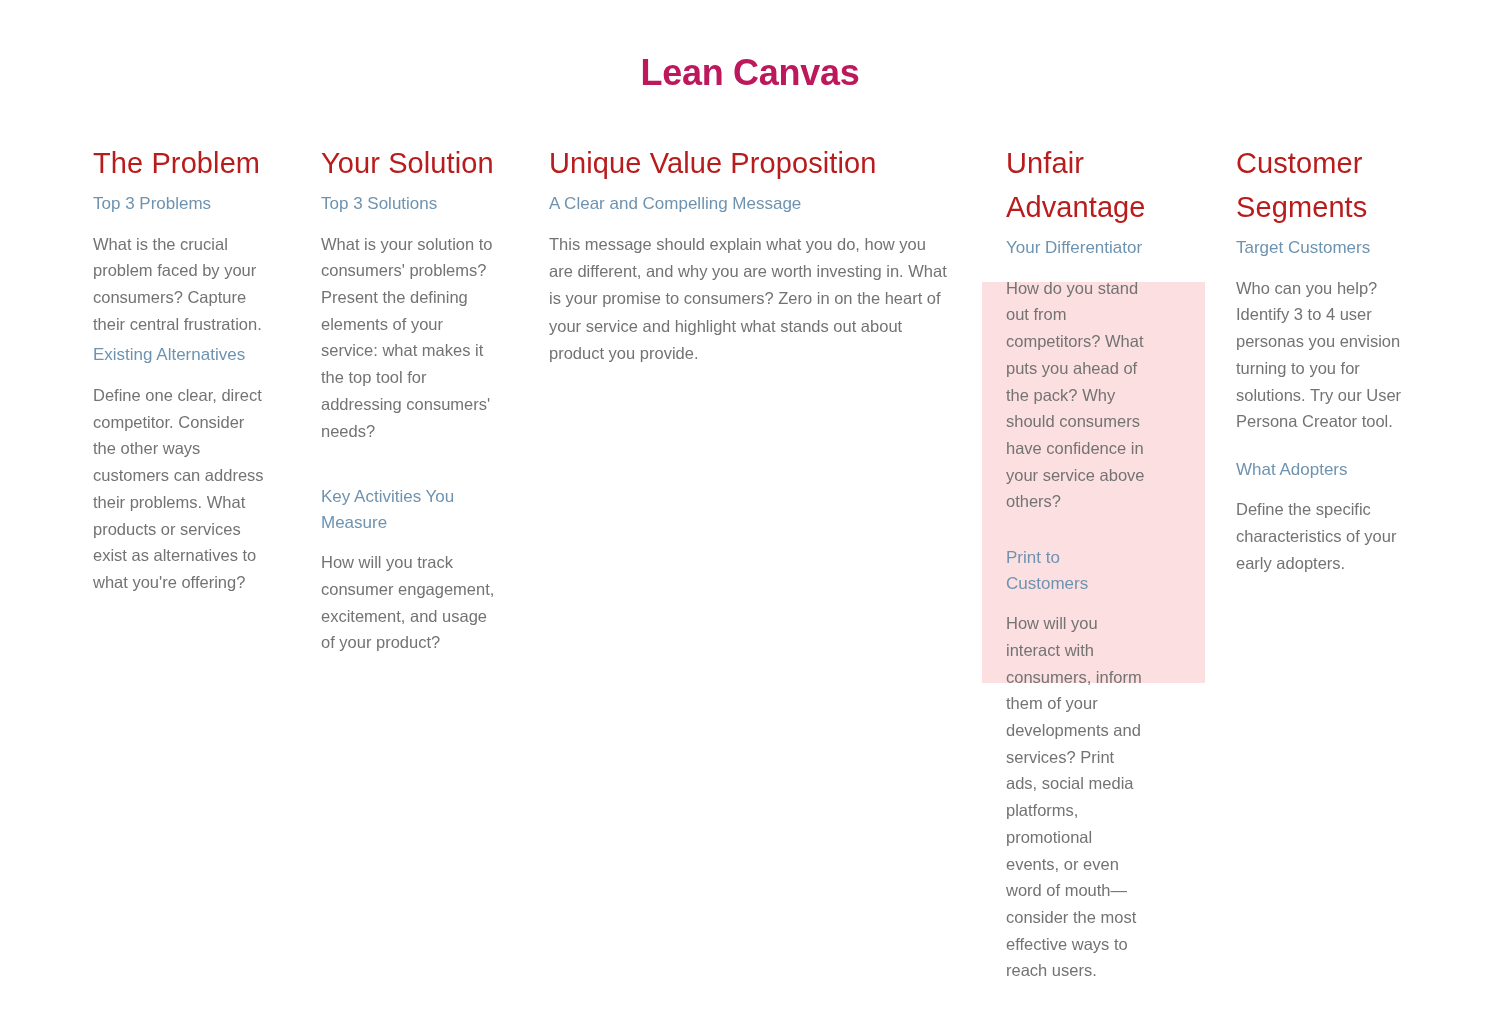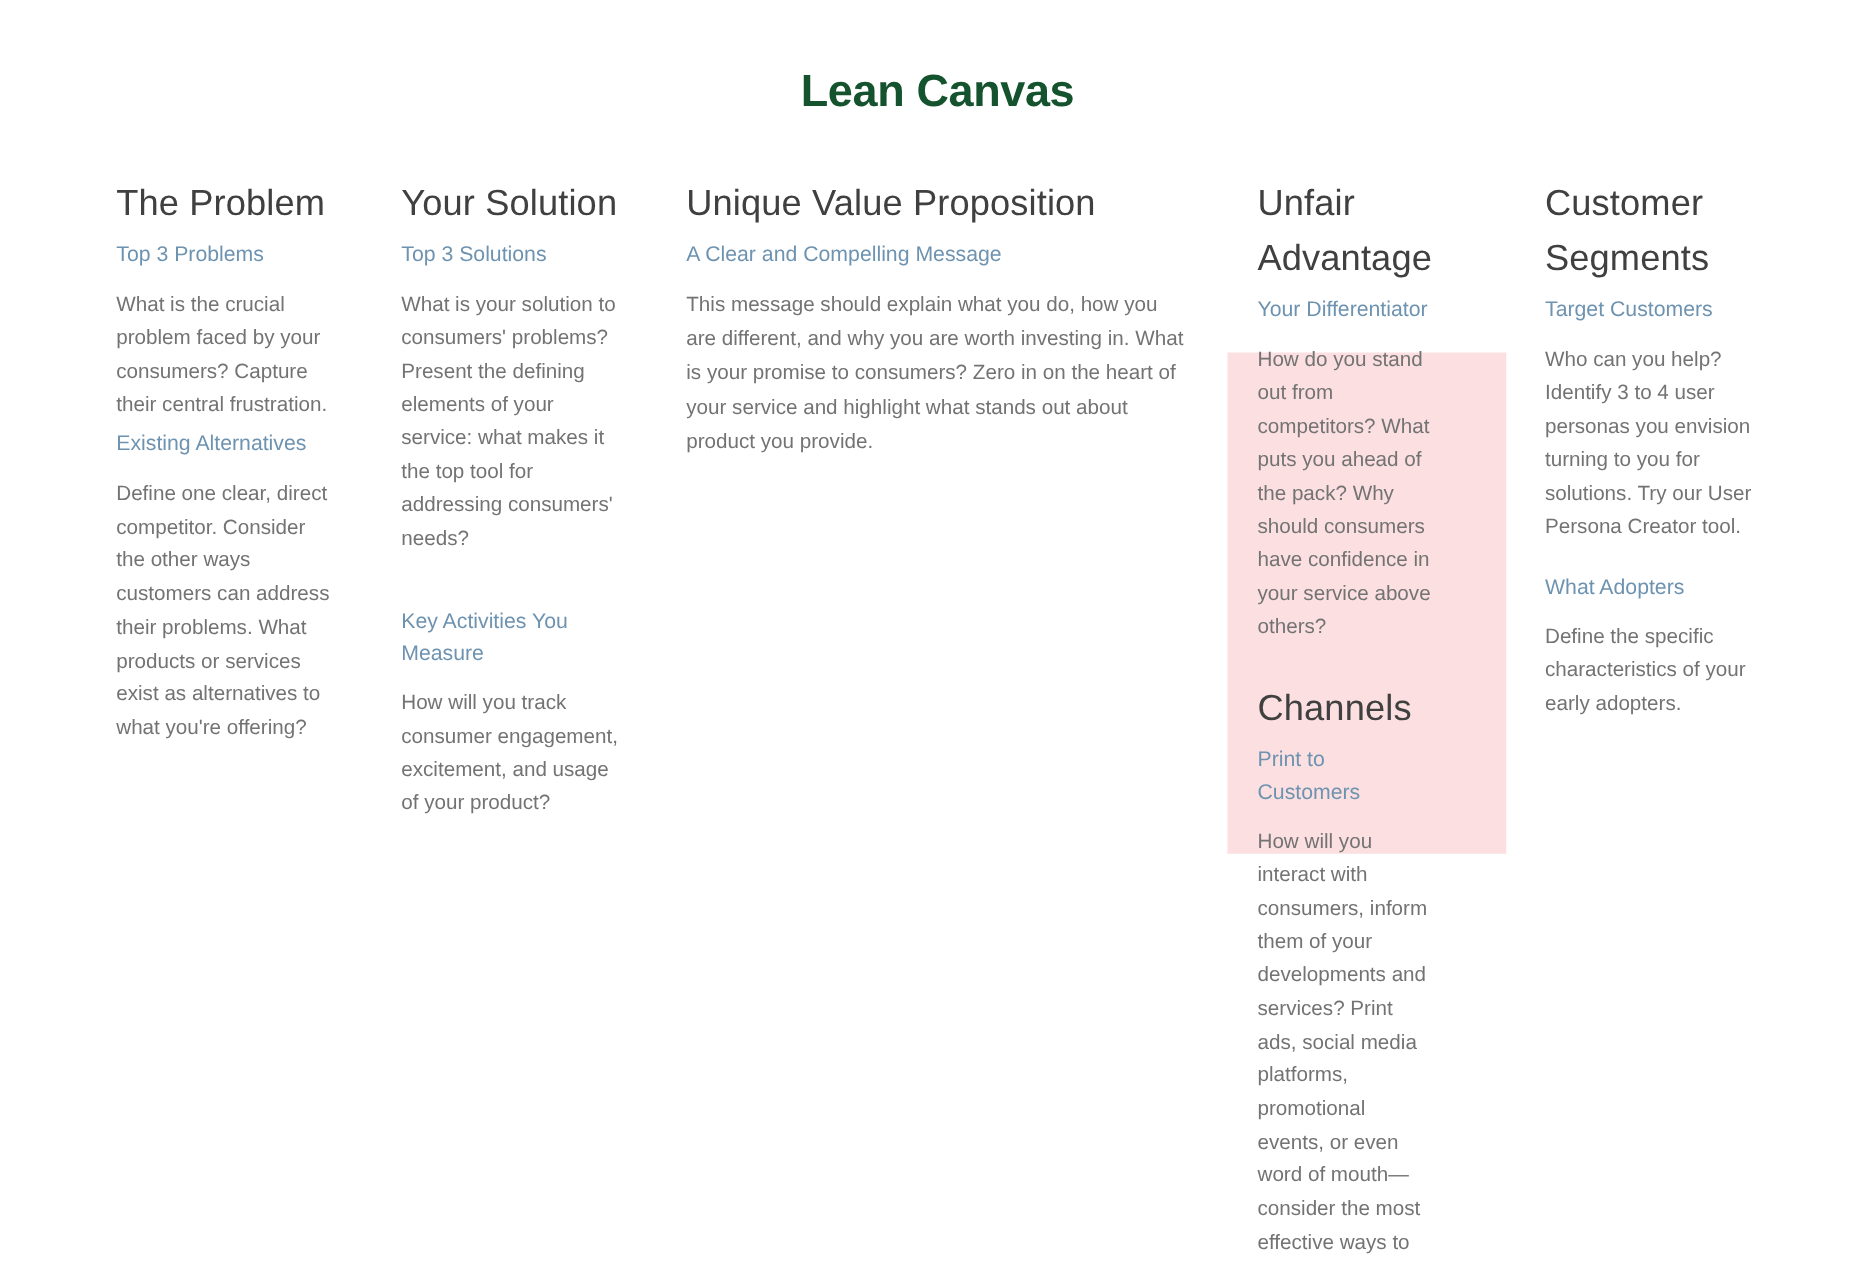--- a/index.html
+++ b/index.html
@@ -18,21 +18,21 @@
 
   
   .canvas-title {
     position: absolute;
     top: 52px;
     left: 0;
     width: 1500px;
     text-align: center;
     font-size: 36px;
     font-weight: bold;
-    color: #14532d;
+    color: #be185d;
     letter-spacing: -0.3px;
   }
 
   
   .board {
     position: absolute;
     top: 141px;
     left: 0;
     width: 1500px;
     height: 870px;
@@ -62,21 +62,21 @@
 
   
   .col-unfair .section-top { padding: 0 24px 0 24px; }
   .col-unfair .section-bottom { padding: 0 24px 0 24px; }
 
   
   .block-heading {
     font-size: 29px;
     font-weight: 400;
     line-height: 1.52;
-    color: #404040;
+    color: #b91c1c;
     margin: 0 0 6px 0;
     letter-spacing: 0.1px;
   }
   .block-subheading {
     font-size: 17px;
     font-weight: 400;
     line-height: 1.5;
     color: #6e93b0;
     margin: 0 0 14px 0;
   }
@@ -146,21 +146,20 @@
     </div>
   </div>
 
   <div class="col col-unfair">
     <div class="section-top">
       <h2 class="block-heading">Unfair Advantage</h2>
       <div class="block-subheading">Your Differentiator</div>
       <p class="block-body">How do you stand out from competitors? What puts you ahead of the pack? Why should consumers have confidence in your service above others?</p>
     </div>
     <div class="section-bottom">
-      <h2 class="block-heading">Channels</h2>
       <div class="block-subheading">Print to Customers</div>
       <p class="block-body">How will you interact with consumers, inform them of your developments and services? Print ads, social media platforms, promotional events, or even word of mouth—consider the most effective ways to reach users.</p>
     </div>
   </div>
 
   <div class="col col-segments">
     <div class="section-top">
       <h2 class="block-heading">Customer Segments</h2>
       <div class="block-subheading">Target Customers</div>
       <p class="block-body">Who can you help? Identify 3 to 4 user personas you envision turning to you for solutions. Try our User Persona Creator tool.</p>

